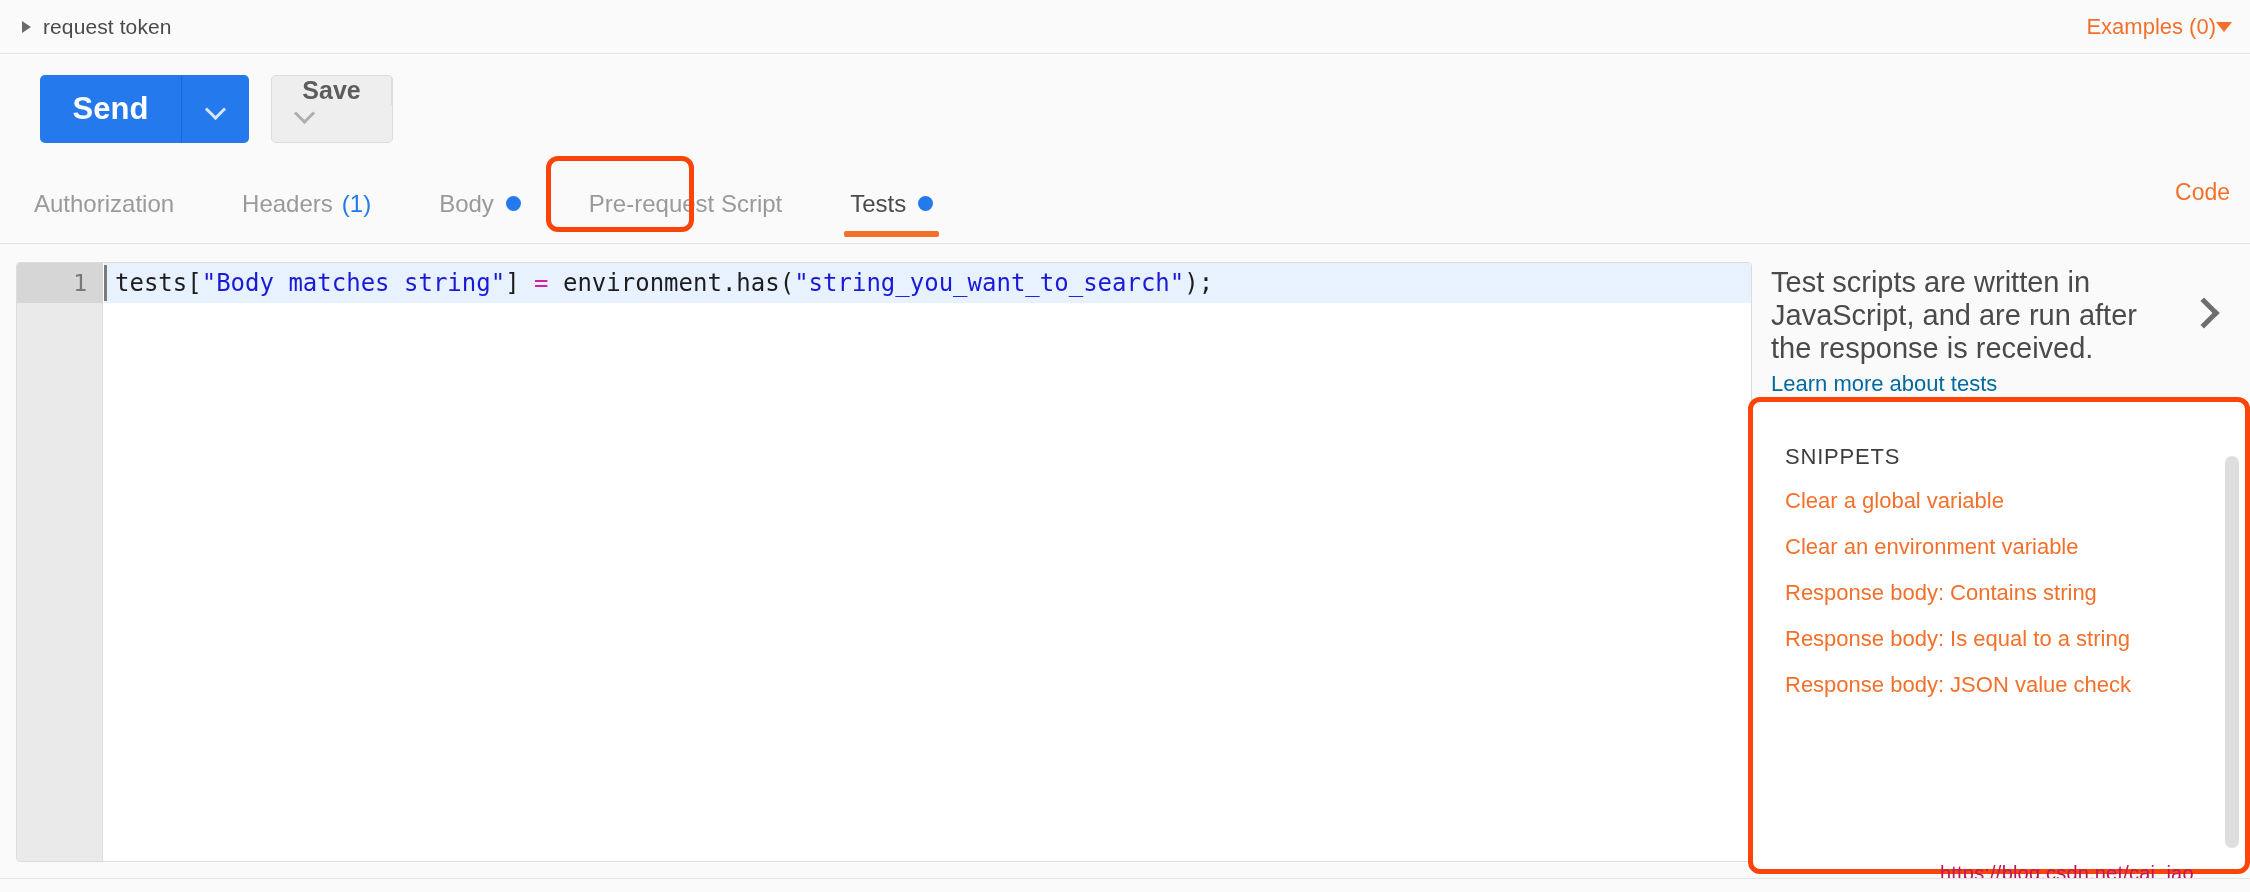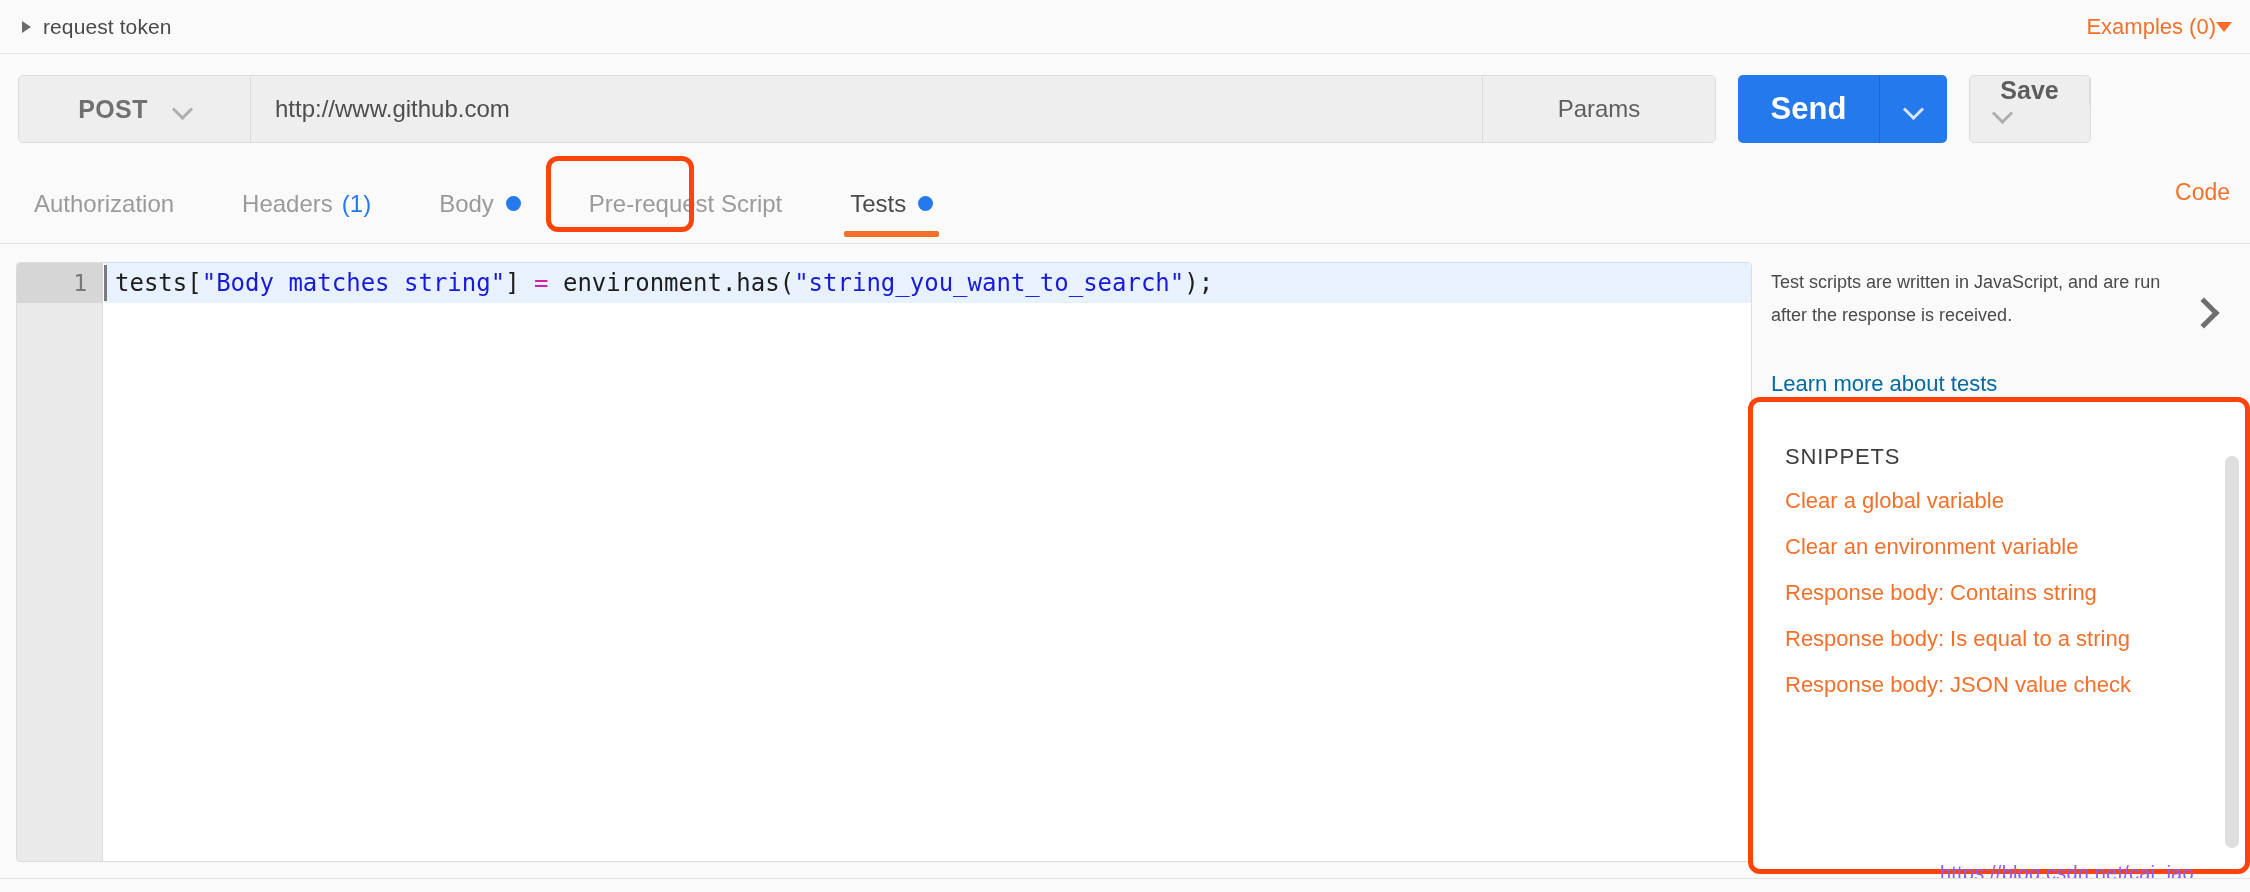--- a/index.html
+++ b/index.html
@@ -166,21 +166,21 @@
   .tok-op  { color: #d31fa8; }
   .tok-plain { color: #1d1d1d; }
 
   
   .side {
     position: absolute; left: 1753px; top: 258px; width: 497px; height: 634px;
     background: #fafafa;
   }
   .side-help {
     position: absolute; left: 18px; top: 8px; width: 390px;
-    font-size: 18px; line-height: 33px; color: #4a4a4a;
+    font-size: 29px; line-height: 33px; color: #4a4a4a;
   }
   .side-learn {
     position: absolute; left: 18px; top: 113px; font-size: 22px;
     color: #0369a1; cursor: pointer;
   }
   .side-chev {
     position: absolute; left: 440px; top: 44px; width: 22px; height: 22px;
   }
   .side-chev::before {
     content: ""; position: absolute; left: 0; top: 0; width: 17px; height: 17px;
@@ -202,21 +202,21 @@
   .snip-item {
     font-size: 22px; line-height: 31px; color: #f2702a;
     margin-bottom: 15px; cursor: pointer; max-width: 400px;
   }
   .snip-scroll {
     position: absolute; right: 6px; top: 54px; width: 14px; height: 392px;
     background: #dedede; border-radius: 7px;
   }
   .watermark {
     position: absolute; left: 1940px; top: 862px; font-size: 20px;
-    color: #8b5cf6; white-space: nowrap; letter-spacing: .2px;
+    color: #be185d; white-space: nowrap; letter-spacing: .2px;
   }
   .bottom-strip {
     position: absolute; left: 0; top: 878px; width: 2250px; height: 14px;
     background: #fafafa; border-top: 1px solid #e4e4e4;
   }
 </style>
 </head>
 <body>
 
 <div id="app">
@@ -224,32 +224,20 @@
   <div class="title-row">
     <div class="collapse-caret"></div>
     <div class="req-title">request token</div>
     <div class="examples">
       <span>Examples (0)</span>
       <span class="tri-down"></span>
     </div>
   </div>
 
   <div class="url-row">
-    <div class="method-url">
-      <div class="method-box">
-        <span class="method-label">POST</span>
-        <span class="chev"></span>
-      </div>
-      <div class="url-box">
-        <span class="url-text">http://www.github.com</span>
-      </div>
-      <div class="params-box">
-        <span class="params-text">Params</span>
-      </div>
-    </div>
 
     <div class="send-group">
       <div class="send-btn">Send</div>
       <div class="send-caret">
         <span class="chev"></span>
       </div>
     </div>
 
     <div class="save-group">
       <div class="save-btn">Save</div>

